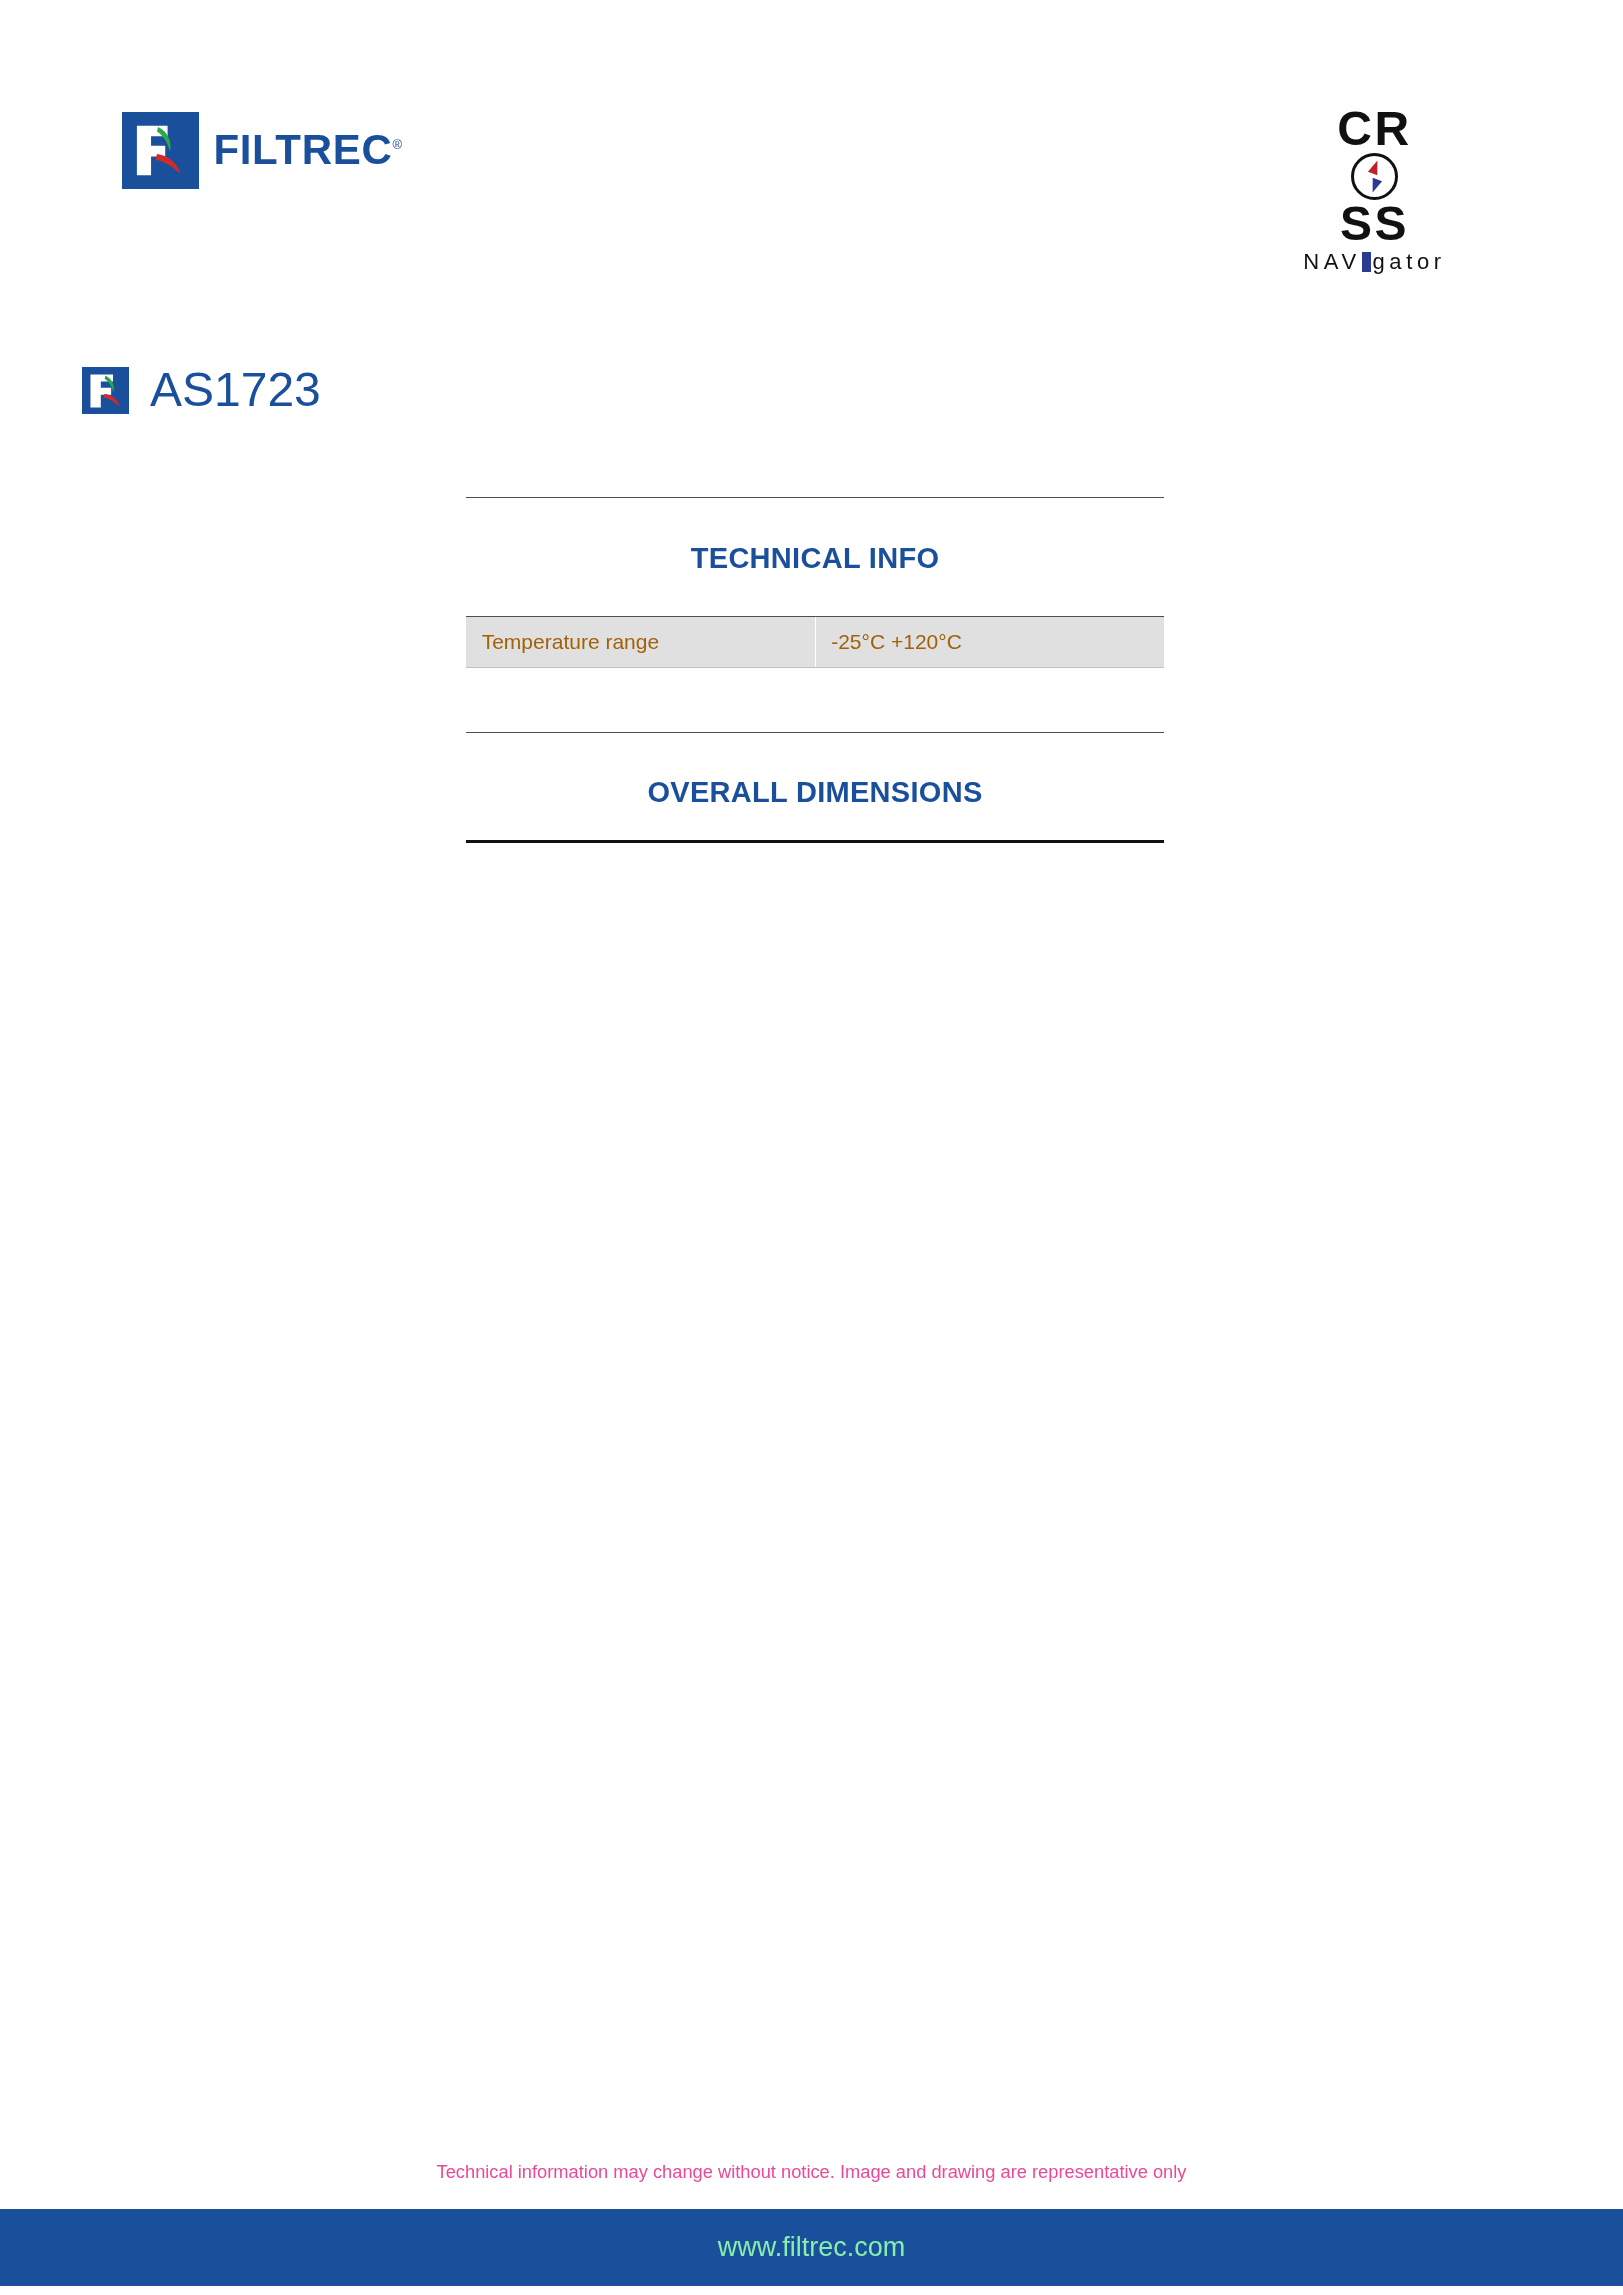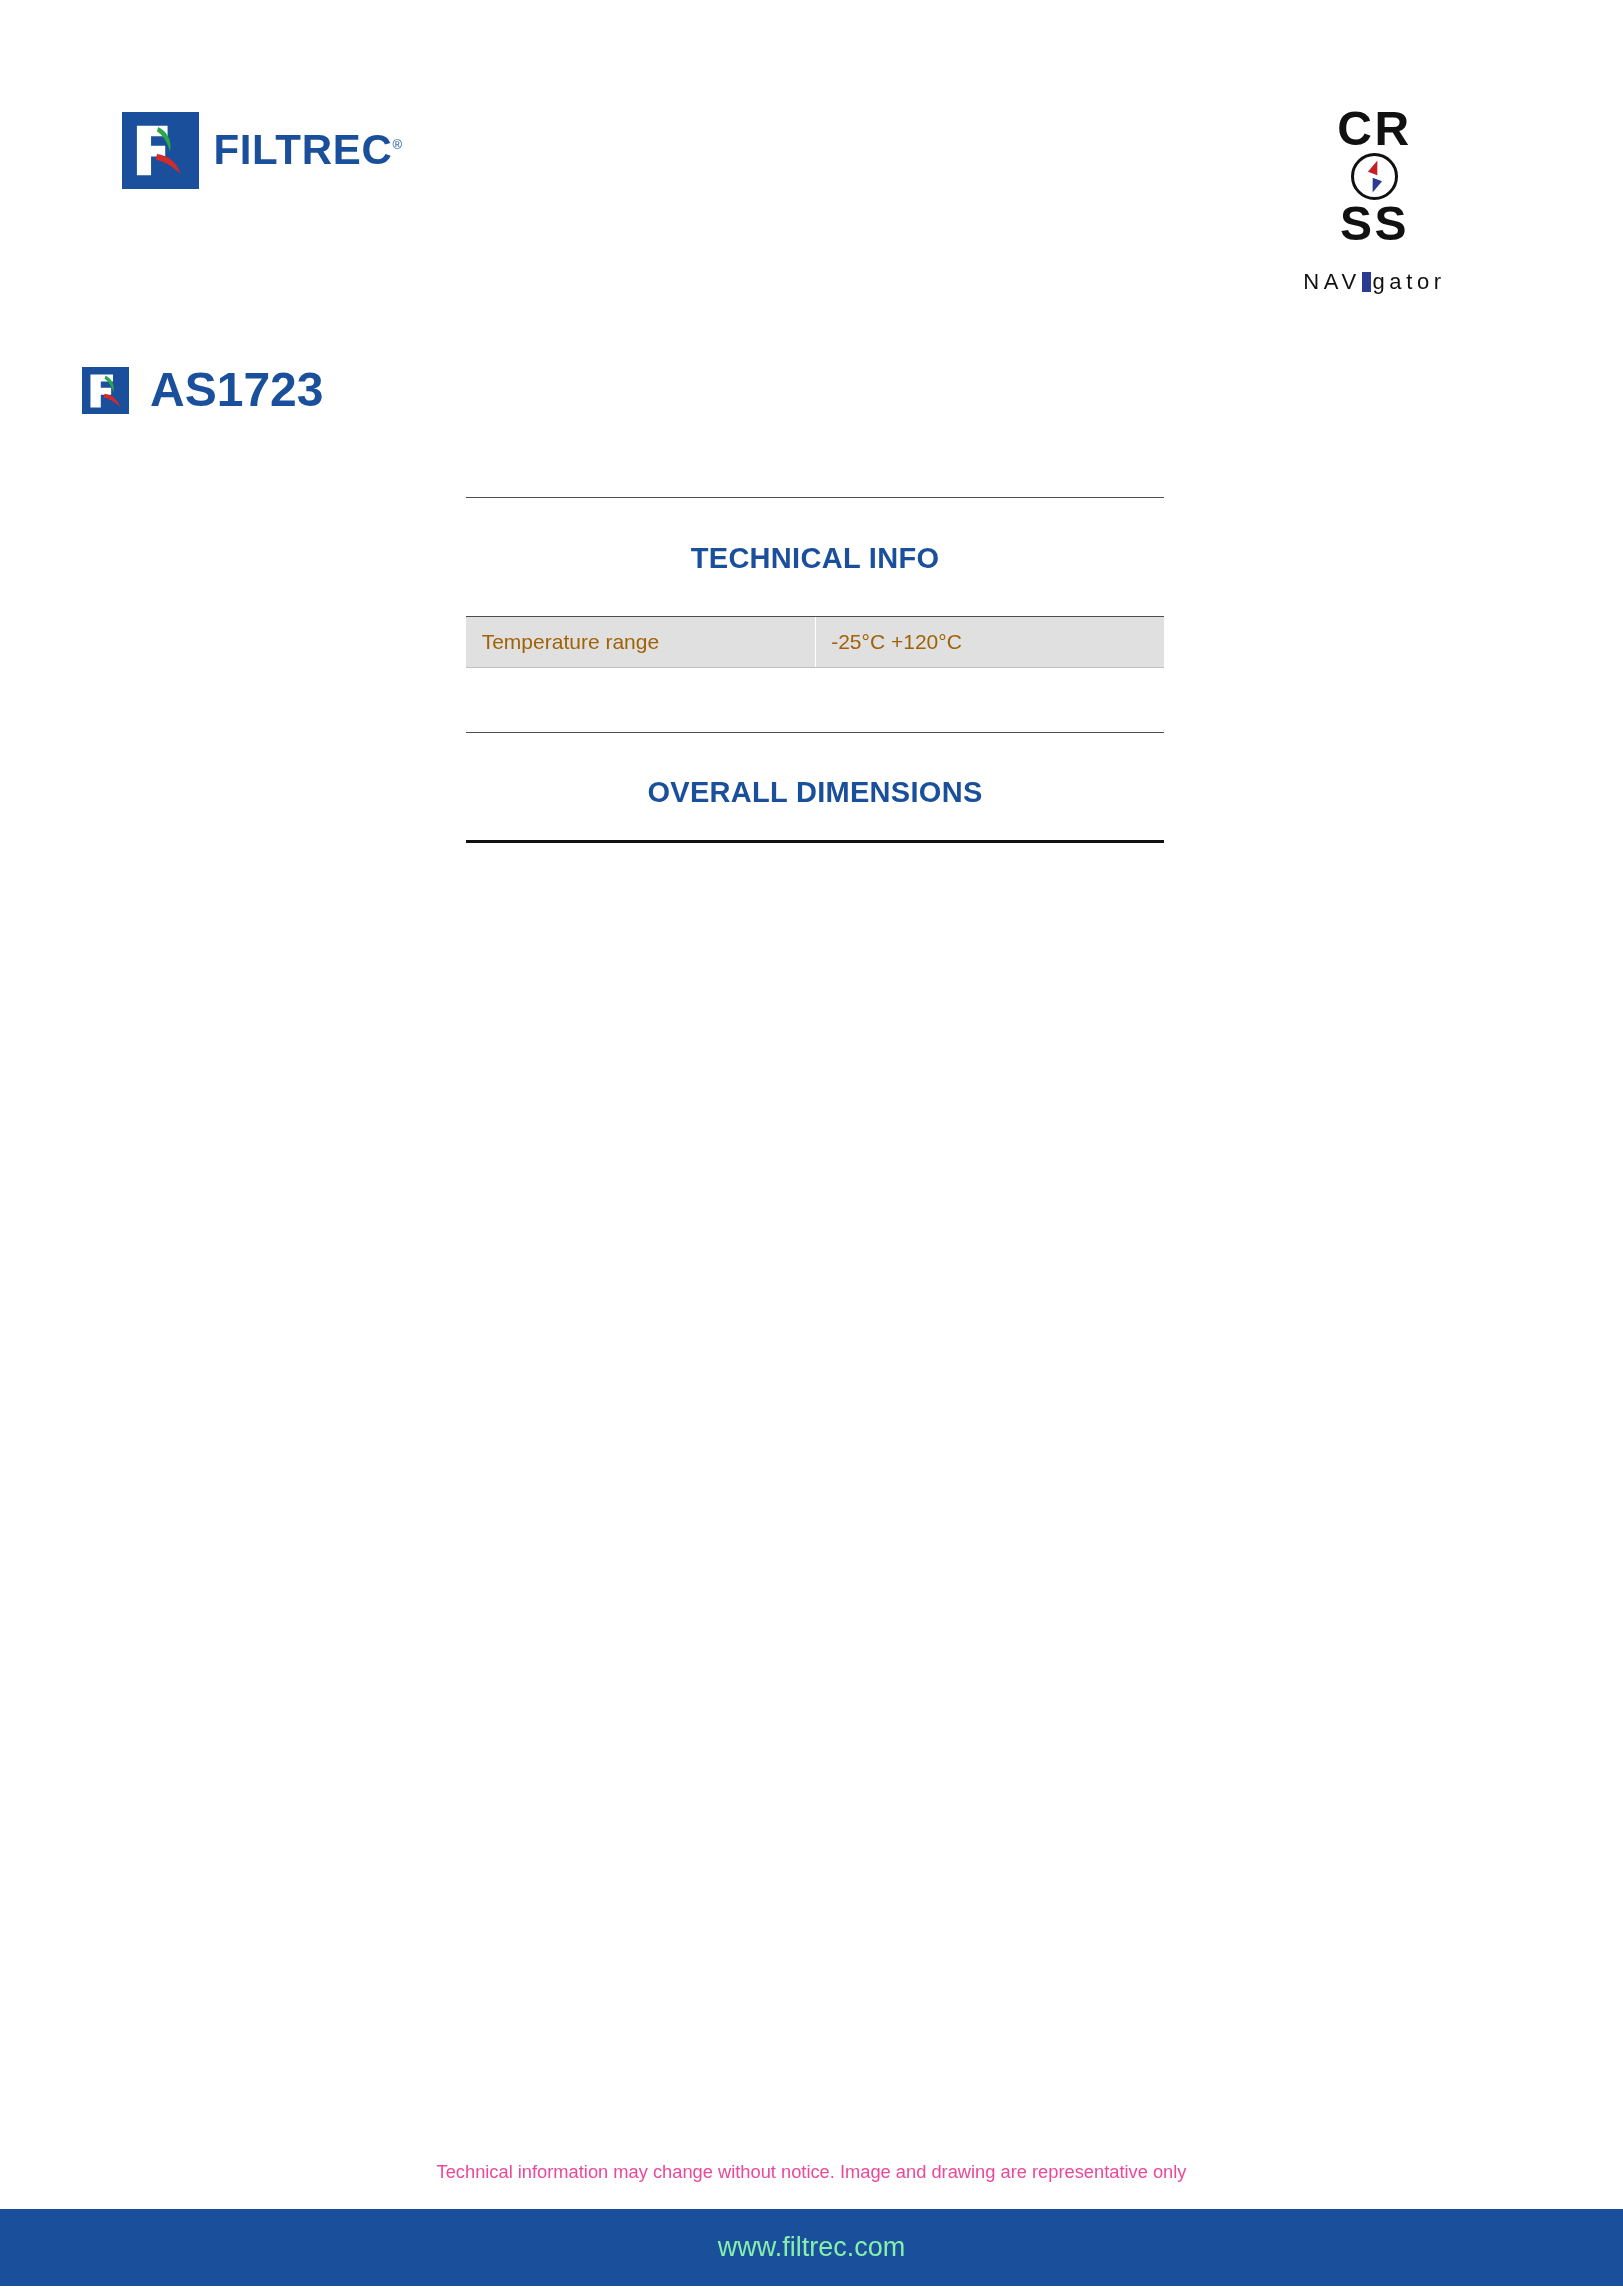--- a/index.html
+++ b/index.html
@@ -112,21 +112,21 @@
     height: 0;
     border-left: 5.9px solid transparent;
     border-right: 5.9px solid transparent;
     border-top: 14.4px solid #2b3b8f;
     transform: translateX(-50%) rotate(20deg);
   }
   .cross-bottom {
     font-size: 22px;
     letter-spacing: 4.6px;
     color: #111111;
-    margin-top: 21px;
+    margin-top: 1px;
   }
   .cross-bottom .nav { font-weight: normal; }
   .cross-bottom .ibar {
     display: inline-block;
     width: 9.2px;
     height: 19.6px;
     background: #2b3b8f;
     vertical-align: -2.6px;
     margin: 0 1.3px;
   }
@@ -141,21 +141,21 @@
   }
   .product-mark {
     width: 47px;
     height: 47px;
     background: #1a4f9c;
     position: relative;
   }
   .product-code {
     margin-left: 21px;
     font-size: 48px;
-    font-weight: bold;
+    font-weight: normal;
     color: #1a4f9c;
     line-height: 1;
   }
 
   
   .center-block {
     position: absolute;
     left: 466px;
     top: 497px;
     width: 698px;

